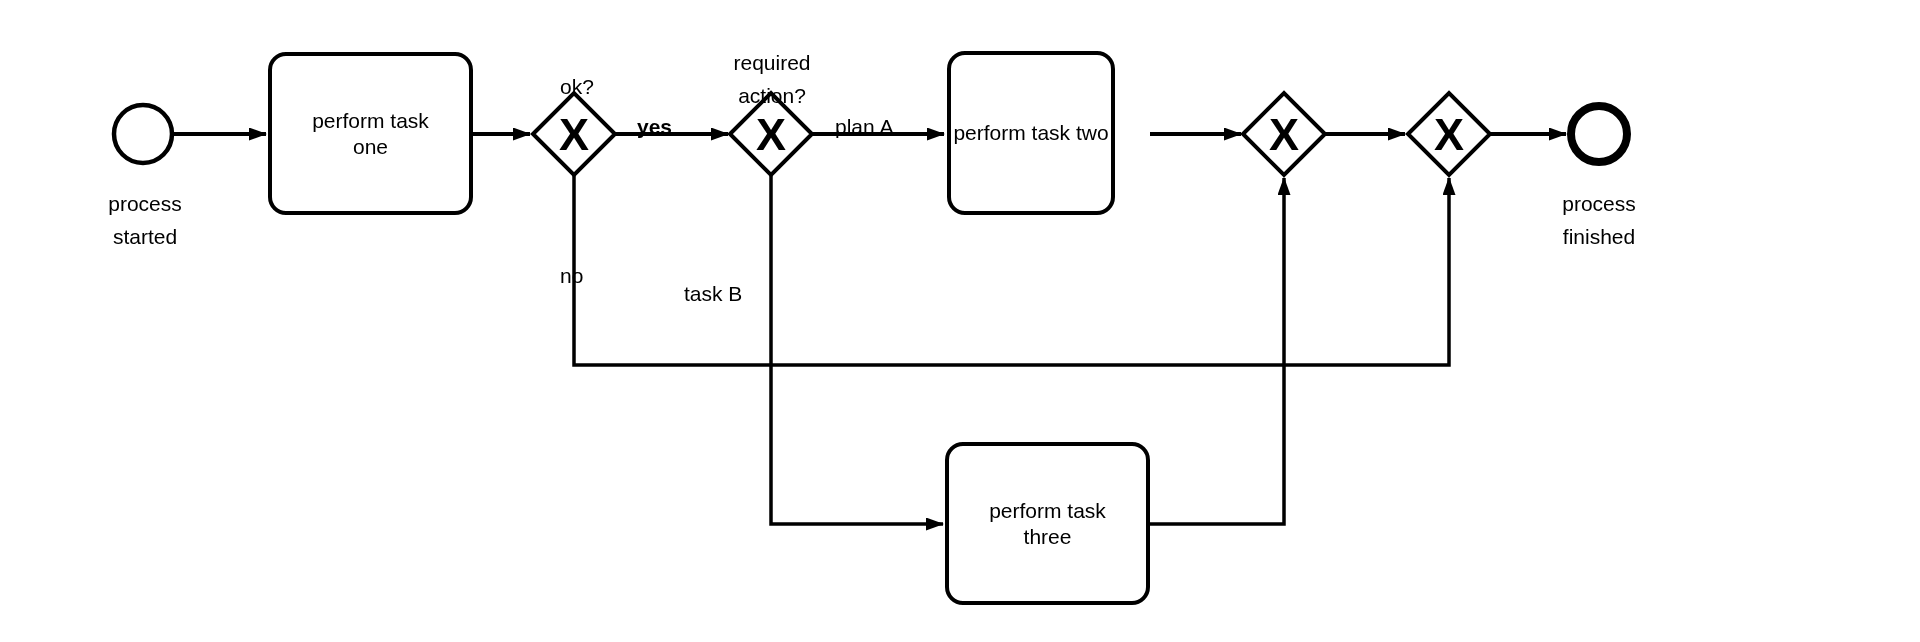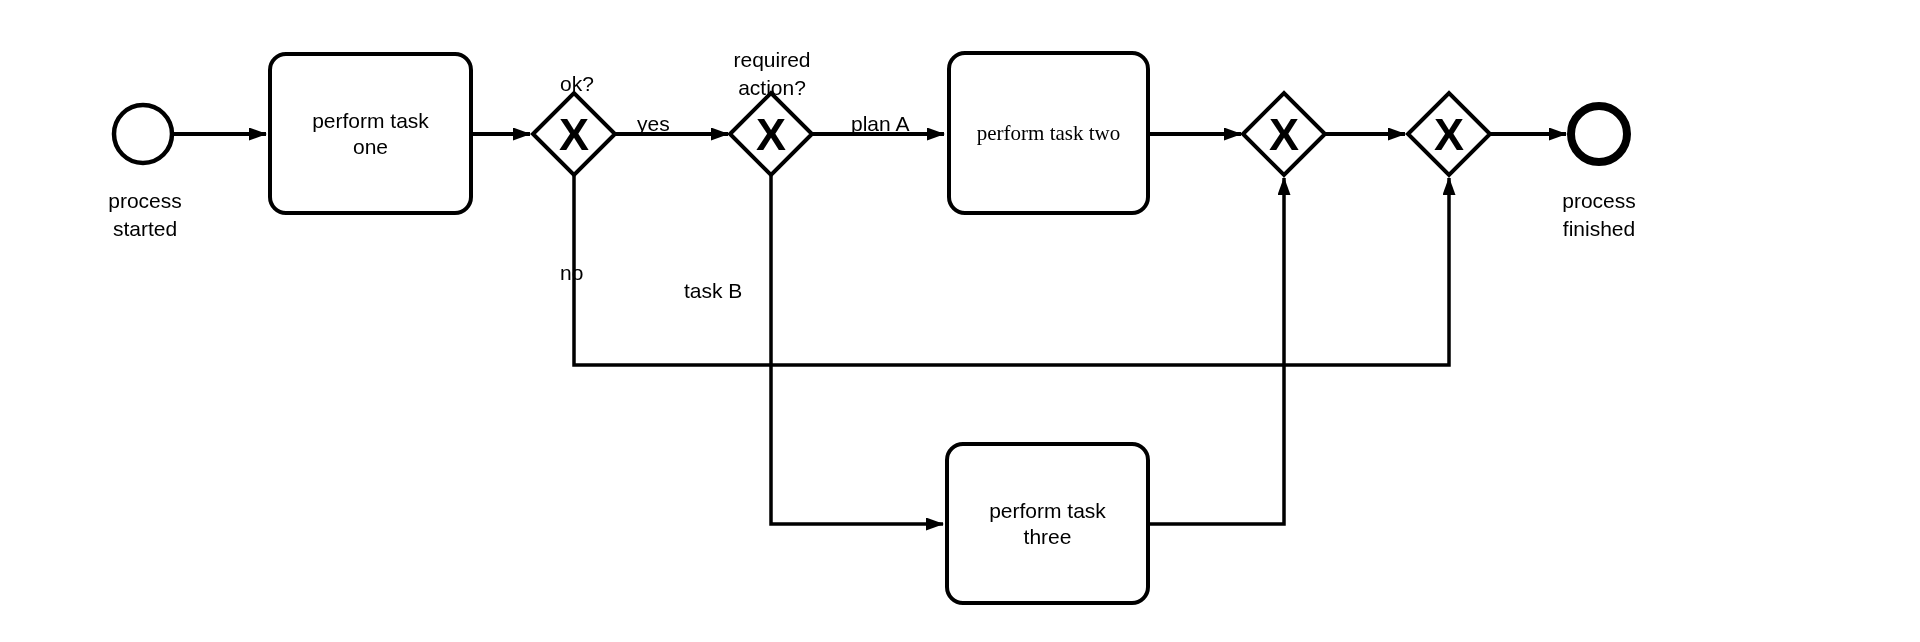--- a/index.html
+++ b/index.html
@@ -50,21 +50,21 @@
     align-items: center;
     justify-content: center;
     text-align: center;
     font-size: 21px;
     line-height: 26px;
     white-space: pre-line;
   }
   .label {
     position: absolute;
     font-size: 21px;
-    line-height: 28px;
+    line-height: 33px;
     white-space: pre-line;
   }
   .label.centered {
     transform: translateX(-50%);
     text-align: center;
   }
 </style>
 </head>
 <body>
 
@@ -103,41 +103,41 @@
 
     <polygon class="shape" stroke-width="4" points="1408,134 1449,93 1490,134 1449,175"></polygon>
     <text class="gw-x" x="1449" y="150">X</text>
   </svg>
 
   <div class="task" style="left:268px; top:52px; width:205px; height:163px;">
     <span>perform task
 one</span>
   </div>
 
-  <div class="task" style="left:947px; top:51px; width:203px; height:164px;font-family:Liberation Serif, serif;">
+  <div class="task" style="left:947px; top:51px; width:168px; height:164px;">
     <span>perform task two</span>
   </div>
 
   <div class="task" style="left:945px; top:442px; width:205px; height:163px;">
     <span>perform task
 three</span>
   </div>
 
   <div class="label centered" style="left:145px; top:187px;">process
 started</div>
 
   <div class="label centered" style="left:577px; top:70px;">ok?</div>
 
-  <div class="label" style="left:637px; top:110px;">yes</div>
+  <div class="label" style="left:637px; top:110px;font-weight:bold;">yes</div>
 
   <div class="label" style="left:560px; top:259px;">no</div>
 
   <div class="label centered" style="left:772px; top:46px;">required
 action?</div>
 
-  <div class="label" style="left:835px; top:110px;margin-left:16px;">plan A</div>
+  <div class="label" style="left:835px; top:110px;">plan A</div>
 
   <div class="label" style="left:684px; top:277px;">task B</div>
 
   <div class="label centered" style="left:1599px; top:187px;">process
 finished</div>
 
 </div>
 
 </body></html>

